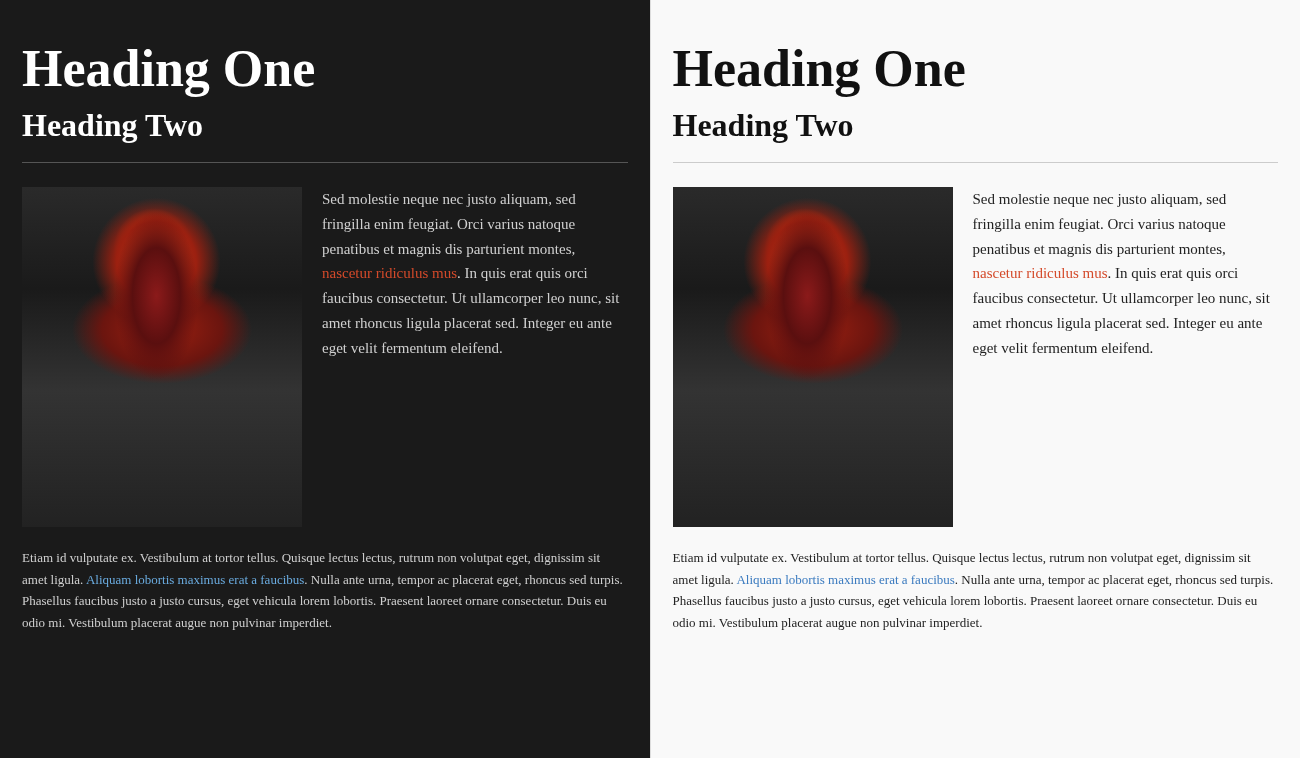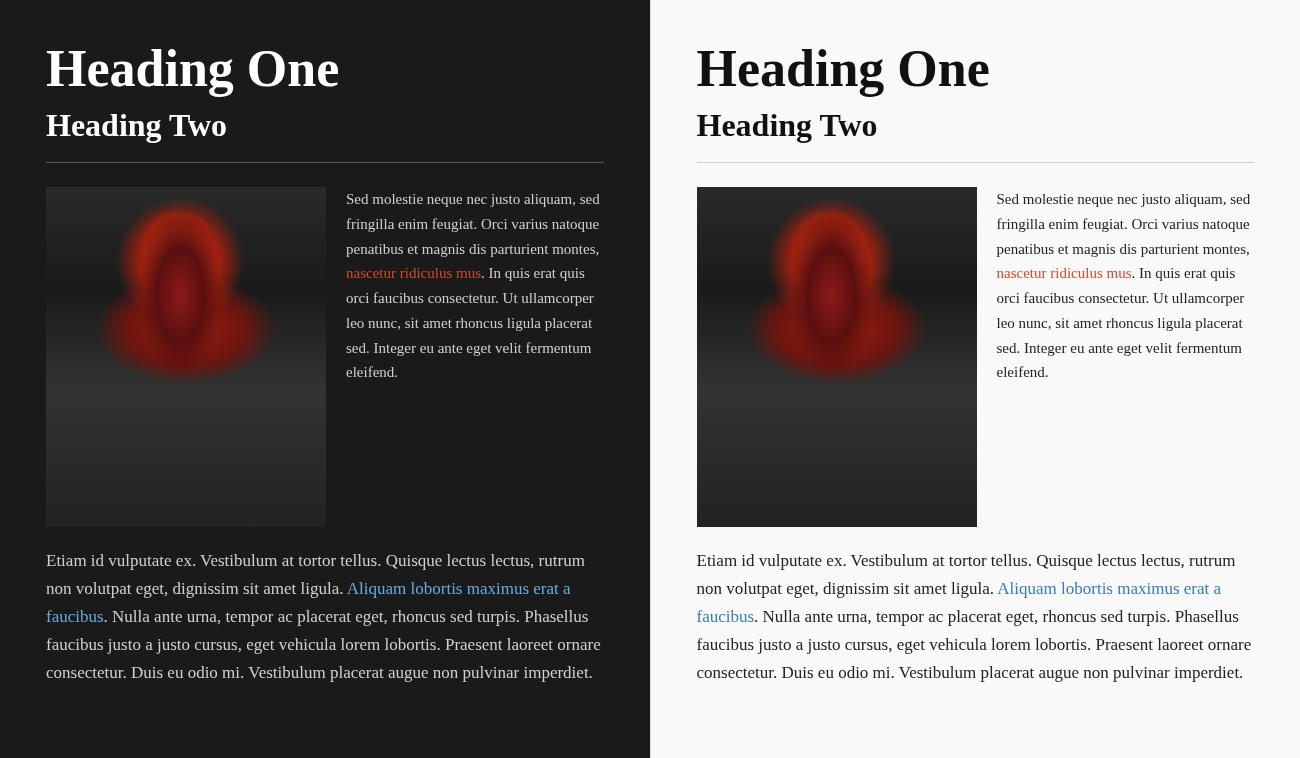--- a/index.html
+++ b/index.html
@@ -7,21 +7,21 @@
     body {
       display: flex;
       width: 1300px;
       height: 758px;
       font-family: Georgia, 'Times New Roman', serif;
       overflow: hidden;
     }
 
     .panel {
       flex: 1;
-      padding: 40px 46px;
+      padding: 40px 22px;
       overflow: hidden;
     }
 
     .panel-dark {
       background: #1a1a1a;
       color: #e0e0e0;
     }
 
     .panel-light {
       background: #f9f9f9;
@@ -130,21 +130,21 @@
 
     .panel-dark .link-blue {
       color: #6aabdf;
     }
 
     .panel-dark .link-red {
       color: #d44a2a;
     }
 
     .continuation-text {
-      font-size: 17px;
+      font-size: 13px;
       line-height: 1.65;
       margin-top: 0;
     }
 
     .panel-dark .continuation-text {
       color: #d0d0d0;
     }
 
     .panel-light .continuation-text {
       color: #222222;

